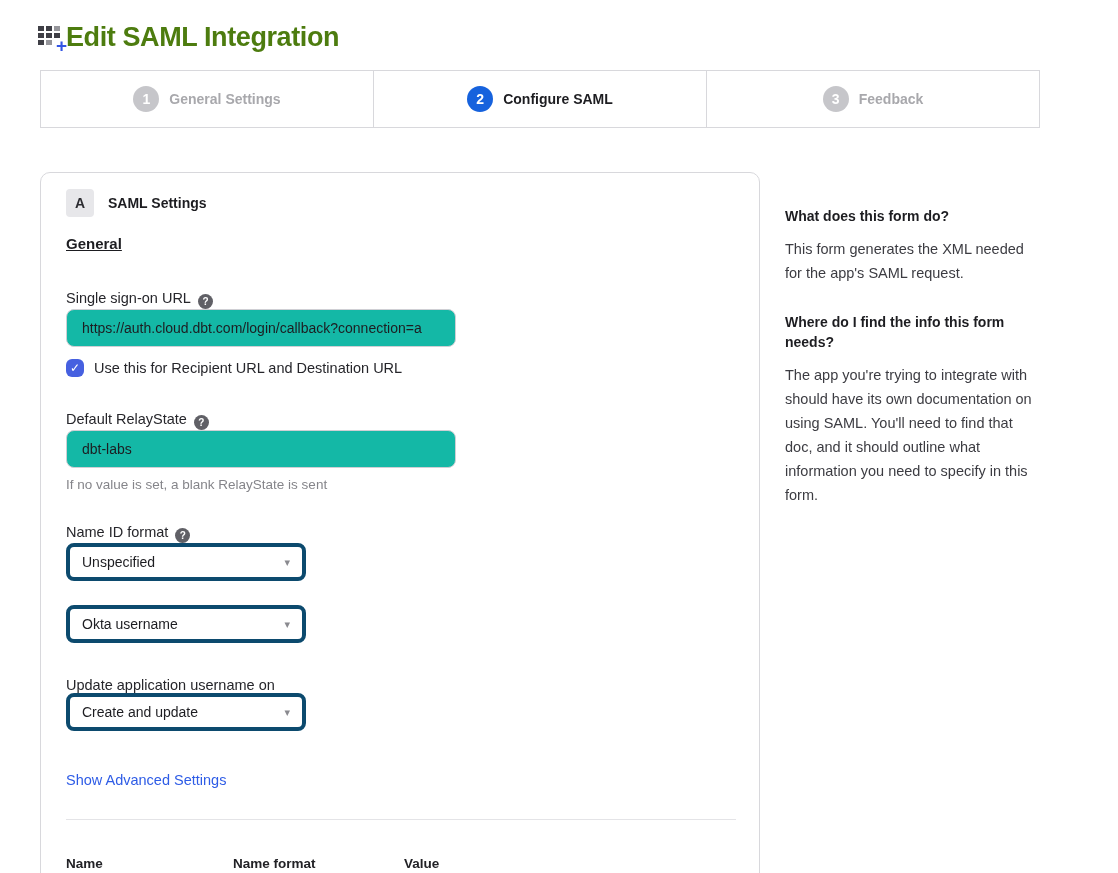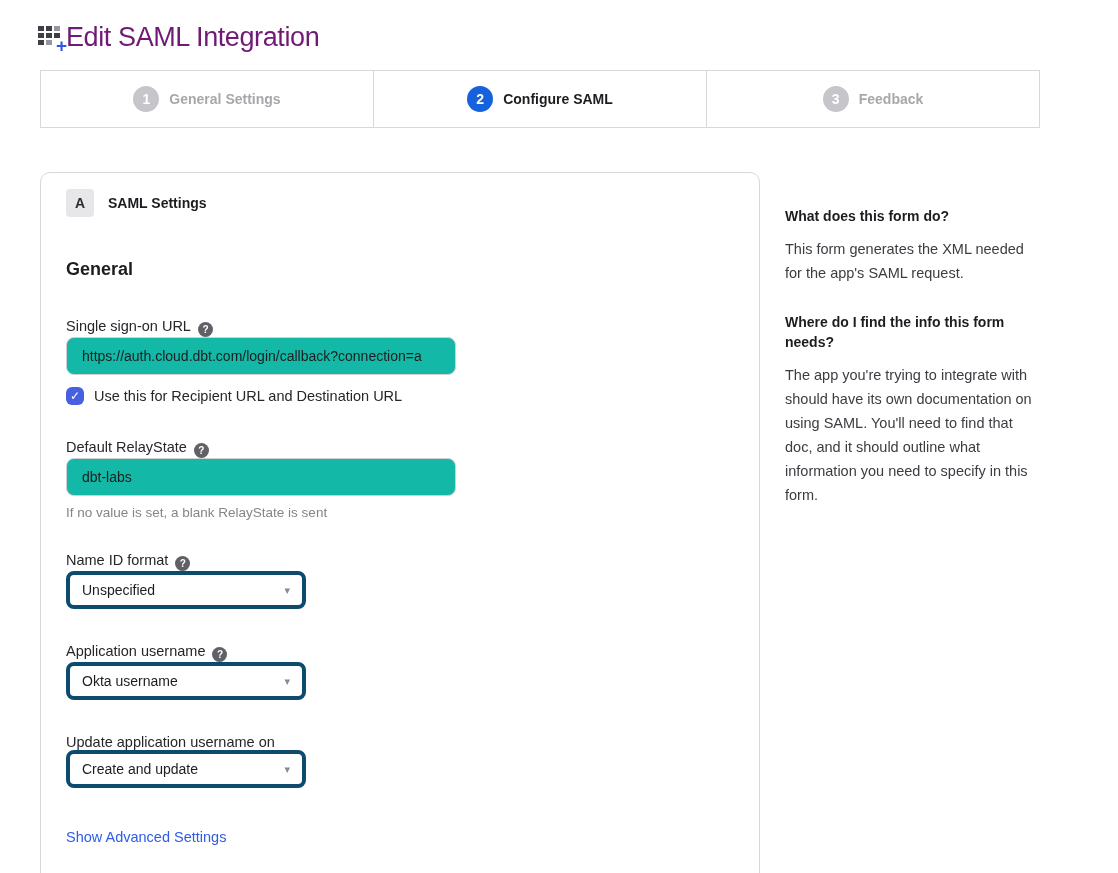--- a/index.html
+++ b/index.html
@@ -10,21 +10,21 @@
   }
 
   
   .page-header { position:absolute; left:38px; top:22px; display:flex; align-items:center; }
   .app-icon { position:relative; width:25px; height:23px; margin-right:3px; flex:0 0 auto; }
   .app-icon .grid { display:grid; grid-template-columns:repeat(3,6px); grid-template-rows:repeat(3,5px); gap:2px; }
   .app-icon .sq { background:#3f3f46; }
   .app-icon .sq.lt { background:#96969b; }
   .app-icon .sq.off { background:transparent; }
   .app-icon .plus { position:absolute; right:-4px; bottom:-6px; color:#3355e5; font-weight:700; font-size:19px; line-height:1; }
-  .page-title { font-size:27px; font-weight:400; letter-spacing:-0.4px; color:#701a75; }
+  .page-title { font-size:27px; font-weight:700; letter-spacing:-0.4px; color:#4d7c0f; }
 
   
   .steps { position:absolute; left:40px; top:70px; width:1000px; height:58px;
     border:1px solid #d8d8dc; background:#fff; display:flex; }
   .step { flex:1; display:flex; align-items:center; justify-content:center; gap:10px;
     border-right:1px solid #d8d8dc; cursor:default; }
   .step:last-child { border-right:none; }
   .step-circle { width:26px; height:26px; border-radius:50%; background:#c6c6ca; color:#fff;
     font-weight:700; font-size:14px; display:flex; align-items:center; justify-content:center; }
   .step-label { font-weight:700; font-size:14px; color:#a8a8ac; }
@@ -34,21 +34,21 @@
   
   .content { position:absolute; left:40px; top:172px; display:flex; align-items:flex-start; }
   .panel { width:720px; min-height:780px; border:1px solid #d8d8dc; border-radius:10px;
     background:#fff; padding:16px 25px 60px; }
 
   .panel-header { display:flex; align-items:center; gap:14px; }
   .panel-badge { width:28px; height:28px; background:#e7e7ea; border-radius:4px;
     display:flex; align-items:center; justify-content:center; font-weight:700; font-size:14px; color:#2c2c31; }
   .panel-title { font-weight:700; font-size:14px; }
 
-  .section-title { font-weight:700; font-size:18px; margin-top:42px; }
+  .section-title { font-weight:700; font-size:15px; margin-top:18px;text-decoration:underline; }
 
   .form-row { display:flex; align-items:flex-start;flex-direction:column; }
   .form-label { width:280px; padding-top:10px; font-size:14.5px; color:#26262b; }
   .help-icon { display:inline-flex; width:15px; height:15px; border-radius:50%; background:#606066;
     color:#fff; font-size:10px; font-weight:700; align-items:center; justify-content:center;
     margin-left:7px; vertical-align:-2px; cursor:default; }
   .control { width:390px; }
   .text-input { width:390px; height:38px; border:1px solid #cfcfd4; border-radius:8px;
     padding:0 15px; font-size:14px; font-family:"Liberation Sans", sans-serif; color:#1d1d21; background:#14b8a6; }
   .checkbox-row { display:flex; align-items:center; gap:10px; margin-top:12px; }
@@ -162,23 +162,20 @@
         </div>
         <div class="control">
           <div class="select">
             <span>Unspecified</span>
             <span class="caret">▾</span>
           </div>
         </div>
       </div>
 
       <div class="form-row mt24">
-        <div class="form-label">
-          <span>Application username</span><span class="help-icon">?</span>
-        </div>
         <div class="control">
           <div class="select">
             <span>Okta username</span>
             <span class="caret">▾</span>
           </div>
         </div>
       </div>
 
       <div class="form-row mt24">
         <div class="form-label">

